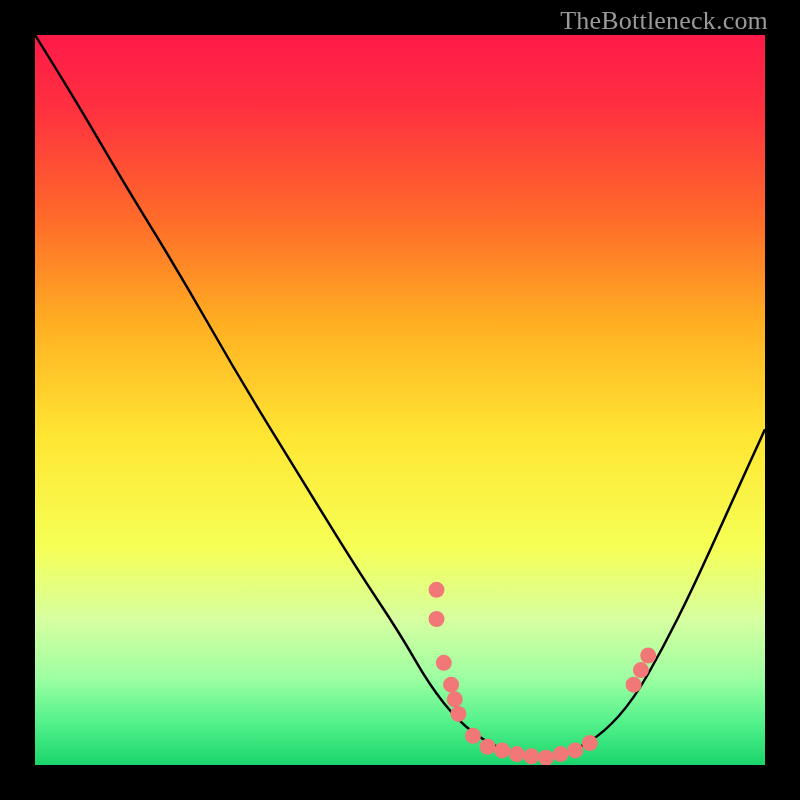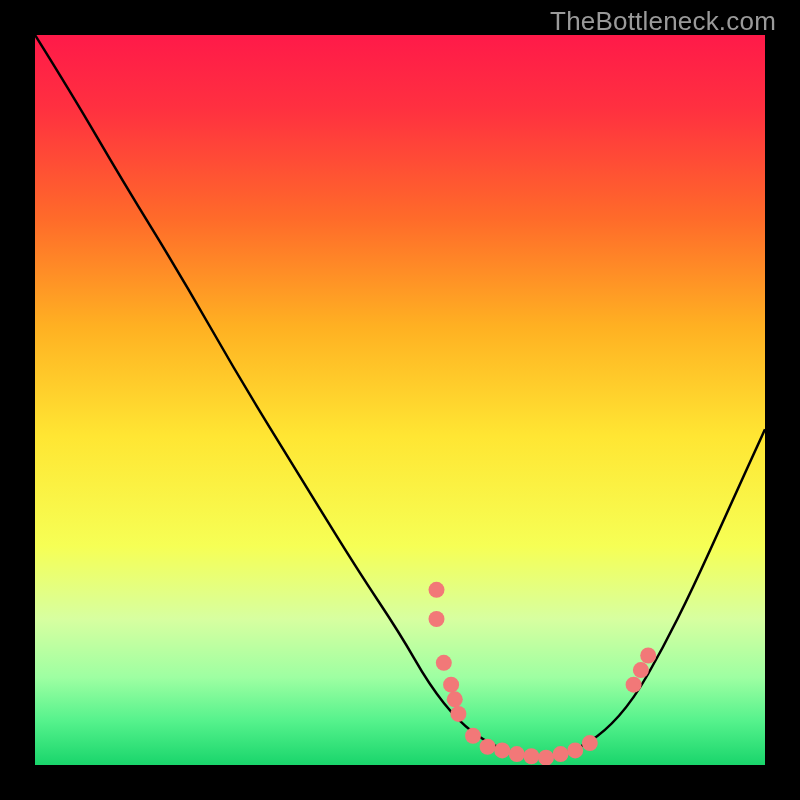--- a/index.html
+++ b/index.html
@@ -22,23 +22,23 @@
   .plot-area {
     position: absolute;
     left: 35px;
     top: 35px;
     width: 730px;
     height: 730px;
   }
   .watermark {
     position: absolute;
     top: 6px;
-    right: 24px;
+    right: 32px;
     color: #9a9a9a;
-    font-family: Liberation Sans, sans-serif;
+    font-family: Liberation Serif, serif;
     font-size: 26px;
     font-weight: 400;
     letter-spacing: 0.2px;
   }
   svg { display: block; }
 </style>
 </head>
 <body>
 
 <div class="frame">

